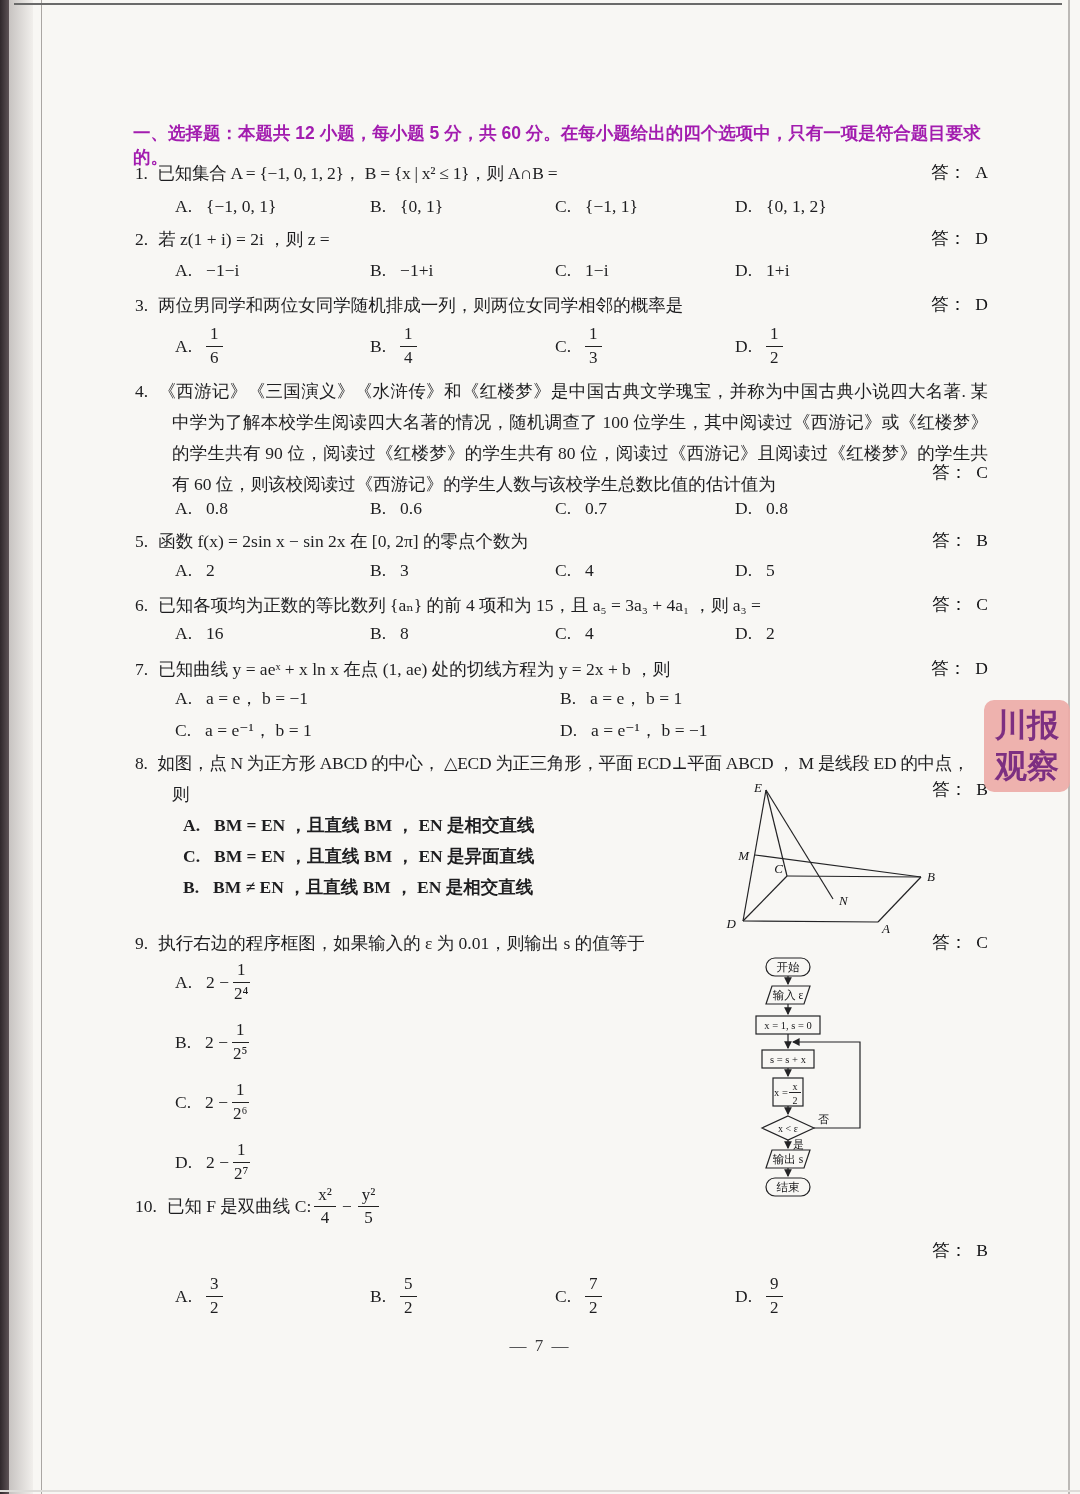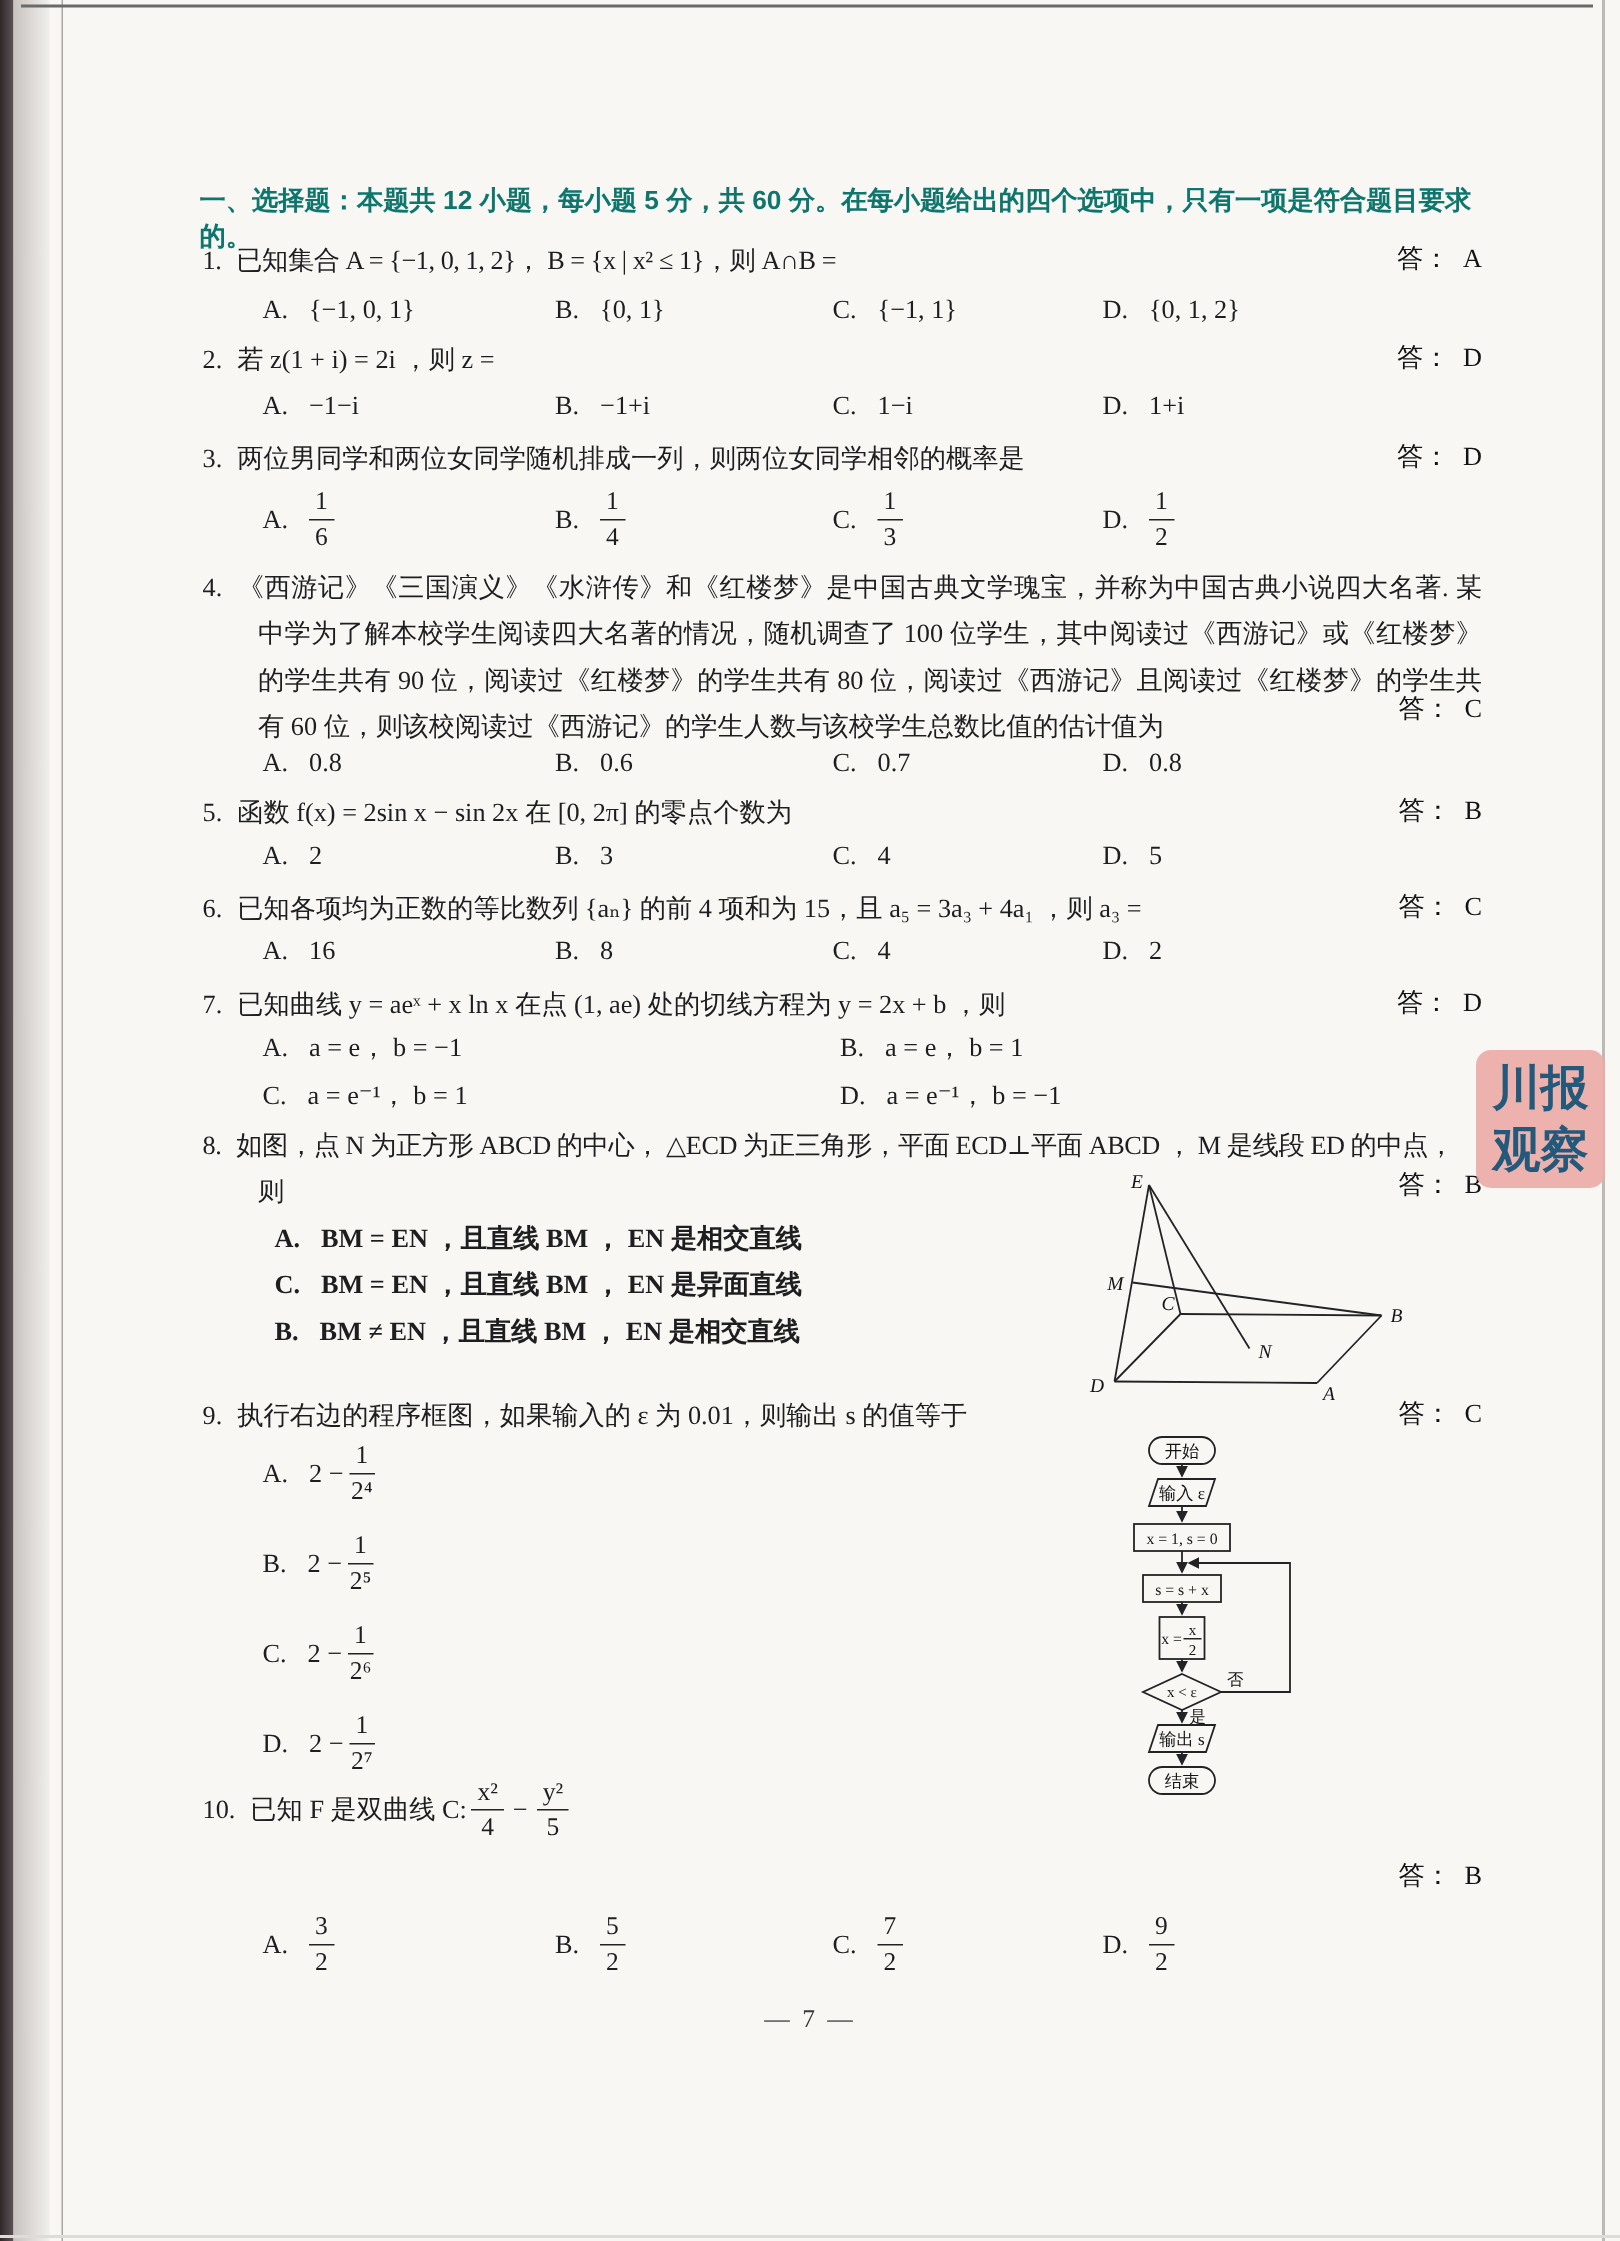--- a/index.html
+++ b/index.html
@@ -14,21 +14,21 @@
   .edge-left-line  { position:absolute; left:41px; top:0; width:1px; height:100%; background:#aaa6a3; }
   .edge-top        { position:absolute; left:14px; top:3px; width:1048px; height:2px; background:#6a6a6a; }
   .edge-right      { position:absolute; left:1068px; top:0; width:2px; height:100%; background:#bcb9b6; }
   .edge-bottom     { position:absolute; left:0; bottom:2px; width:100%; height:2px; background:#dedcd9; }
 
   .title { position:absolute; top:64px; left:0; width:100%; text-align:center;
            font-family:"Liberation Sans","DejaVu Sans",sans-serif; font-weight:bold;
            font-size:34px; line-height:40px; letter-spacing:3px; color:#161618; }
   .section { position:absolute; top:121px; left:133px; width:870px;
              font-family:"Liberation Sans","DejaVu Sans",sans-serif; font-weight:bold;
-             font-size:17.5px; color:#0f766e; }
+             font-size:17.5px; color:#a21caf; }
 
   .q { position:absolute; left:135px; right:92px; }
   .stem { padding-left:37px; text-indent:-37px; line-height:31px; }
   .stem.just { text-align:justify; }
   .stem.nowrap { white-space:nowrap; letter-spacing:-0.3px; }
   .qnum { margin-right:10px; }
   .stem2 { padding-left:37px; line-height:31px; }
 
   .ans { position:absolute; right:0; top:2px; white-space:nowrap; color:#131315; }
   .ans .letter { margin-left:9px; font-family:"Liberation Serif",serif; }
@@ -55,21 +55,21 @@
 
   .stemflex { display:flex; align-items:center; white-space:nowrap; line-height:1.1; }
   .stemflex .gap { margin:0 3px; }
 
   .fig { position:absolute; }
   svg text { font-family:"Liberation Serif","DejaVu Serif",serif; fill:#151517; }
   svg .it { font-style:italic; }
 
   .stamp { position:absolute; left:984px; top:700px; width:86px; height:92px;
            background:#eeaba7; opacity:0.9; border-radius:10px; text-align:center;
-           color:#0c4a6e; font-family:"Liberation Sans","DejaVu Sans",sans-serif;
+           color:#701a75; font-family:"Liberation Sans","DejaVu Sans",sans-serif;
            font-weight:bold; font-size:32px; line-height:41px; padding-top:5px; }
 
   .pageno { position:absolute; top:1336px; left:0; width:100%; text-align:center;
             font-size:17px; letter-spacing:2px; color:#3a3a3c; }
 </style>
 </head>
 <body>
 
 <div class="page">
   <div class="edge-left-dark"></div>

